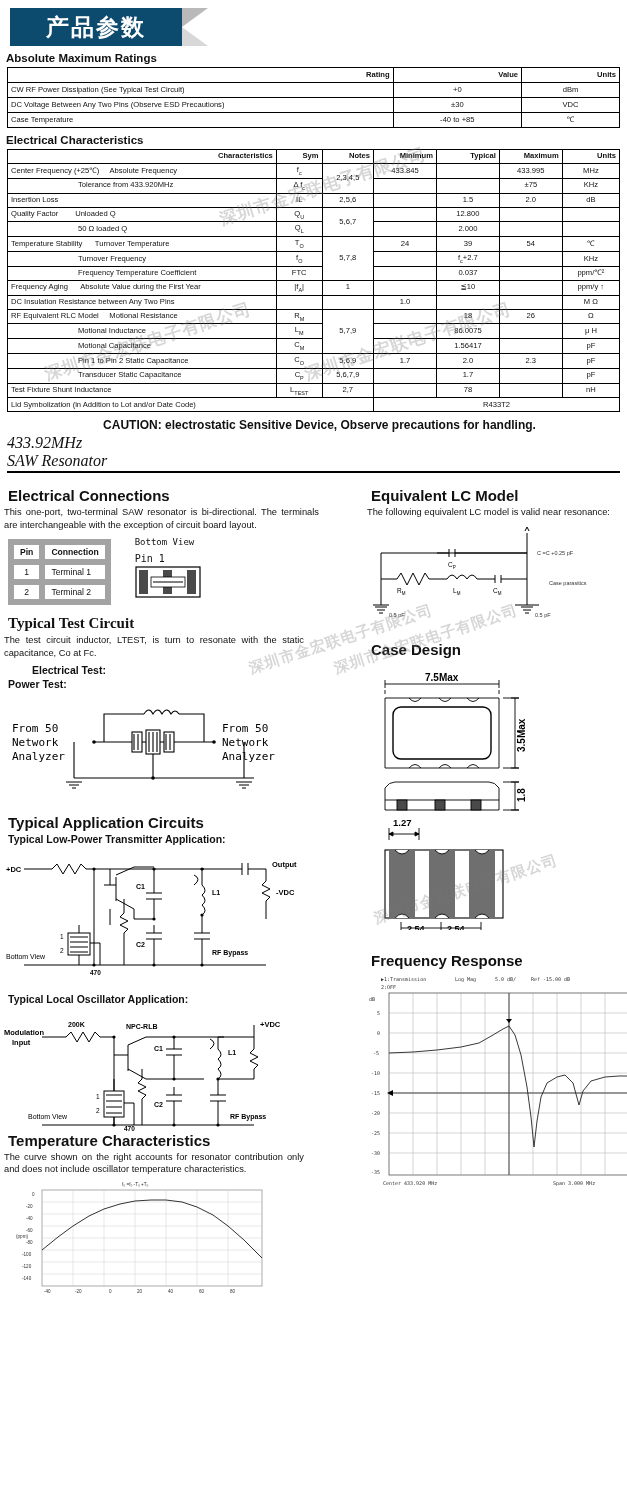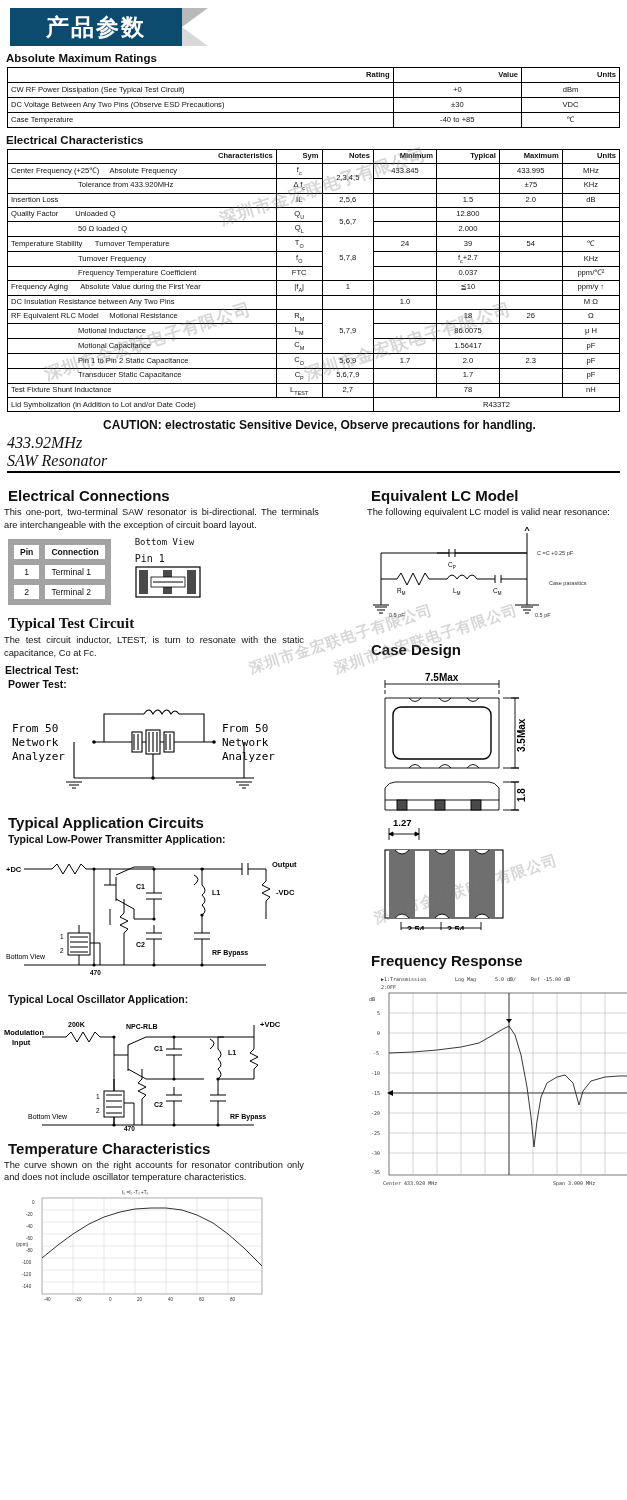--- a/index.html
+++ b/index.html
@@ -366,21 +366,21 @@
             <rect x="28" y="6" width="9" height="24" fill="#4a4a4a"></rect>
             <rect x="52" y="6" width="9" height="24" fill="#4a4a4a"></rect>
             <rect x="16" y="13" width="34" height="10" fill="#fff" stroke="#000" stroke-width="0.8"></rect>
             <path d="M18 18 h30" stroke="#000" stroke-width="1"></path>
           </svg>
         </div>
       </div>
 
       <h3 class="serif" style="margin-top:10px">Typical Test Circuit</h3>
       <p class="body" style="width:300px">The test circuit inductor, LTEST, is turn to resonate with the static capacitance, Co at Fc.</p>
-      <h4 class="sub" style="margin-left:1px">Electrical Test:</h4>
+      <h4 class="sub" style="margin-left:28px">Electrical Test:</h4>
       <h4 class="sub" style="">Power Test:</h4>
 
       <svg width="320" height="100" viewBox="0 0 320 100">
         <g stroke="#000" fill="none" stroke-width="1.1">
           <path d="M90 50 H210"></path>
           <path d="M100 50 V22 H140"></path>
           <path d="M175 22 H200 V50"></path>
           <path d="M140 22 q5 -8 9 0 q5 -8 9 0 q5 -8 9 0 q4 -6 8 0"></path>
           <rect x="128" y="40" width="10" height="20" fill="#fff"></rect>
           <rect x="142" y="38" width="14" height="24" fill="#fff"></rect>
@@ -502,21 +502,21 @@
         <text x="150" y="44" font-size="7" font-weight="bold">C1</text>
         <text x="150" y="100" font-size="7" font-weight="bold">C2</text>
         <text x="224" y="48" font-size="7" font-weight="bold">L1</text>
         <text x="226" y="112" font-size="7" font-weight="bold">RF Bypass</text>
         <text x="24" y="112" font-size="7">Bottom View</text>
         <text x="92" y="92" font-size="6.5">1</text>
         <text x="92" y="106" font-size="6.5">2</text>
         <text x="120" y="124" font-size="6.5" font-weight="bold">470</text>
       </svg>
 
-      <h3 class="big" style="margin-top:8px">Temperature Characteristics</h3>
+      <h3 class="big" style="margin-top:0">Temperature Characteristics</h3>
       <p class="body" style="width:300px">The curve shown on the right accounts for resonator contribution only and does not include oscillator temperature characteristics.</p>
 
       <svg width="290" height="120" viewBox="0 0 290 120" style="margin-left:10px">
         <rect x="28" y="10" width="220" height="96" fill="#fff" stroke="#888" stroke-width="0.7"></rect>
         <g stroke="#ccc" stroke-width="0.5">
           <path d="M28 22 H248 M28 34 H248 M28 46 H248 M28 58 H248 M28 70 H248 M28 82 H248 M28 94 H248"></path>
           <path d="M59 10 V106 M90 10 V106 M121 10 V106 M152 10 V106 M183 10 V106 M214 10 V106"></path>
         </g>
         <g font-size="4.6" fill="#333" font-family="Liberation Sans, sans-serif">
           <text x="18" y="16">0</text>

